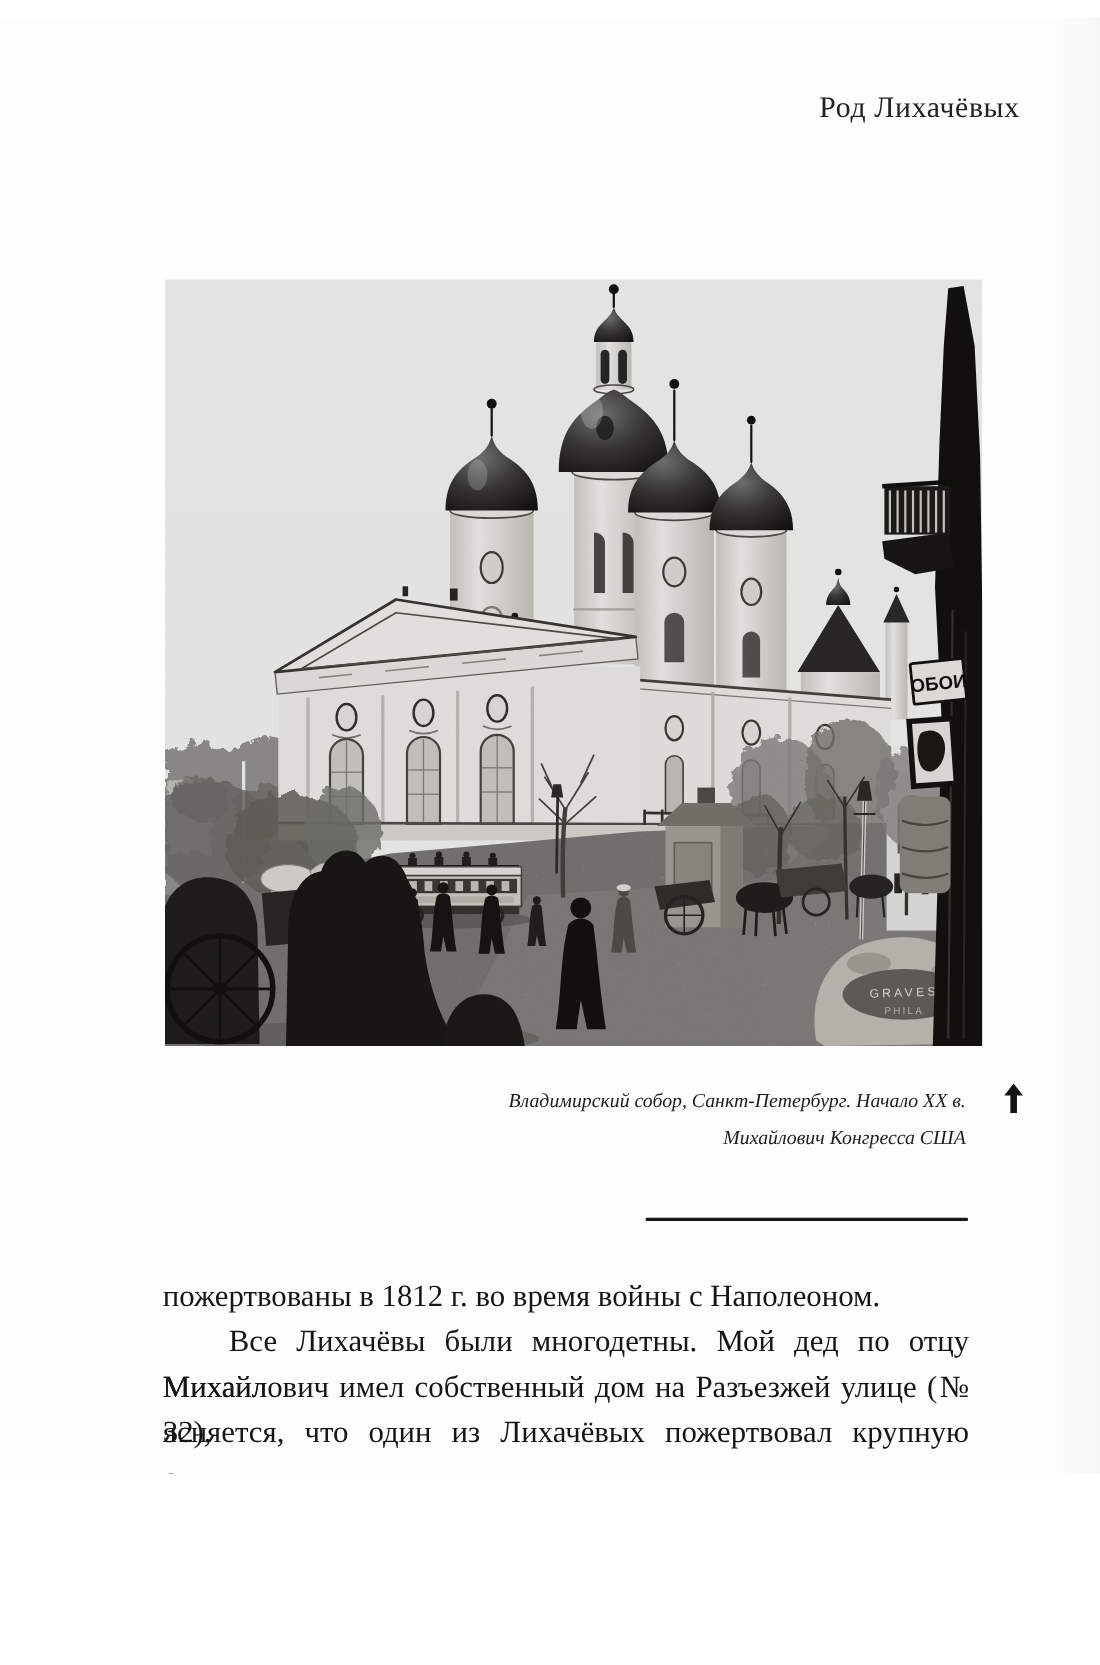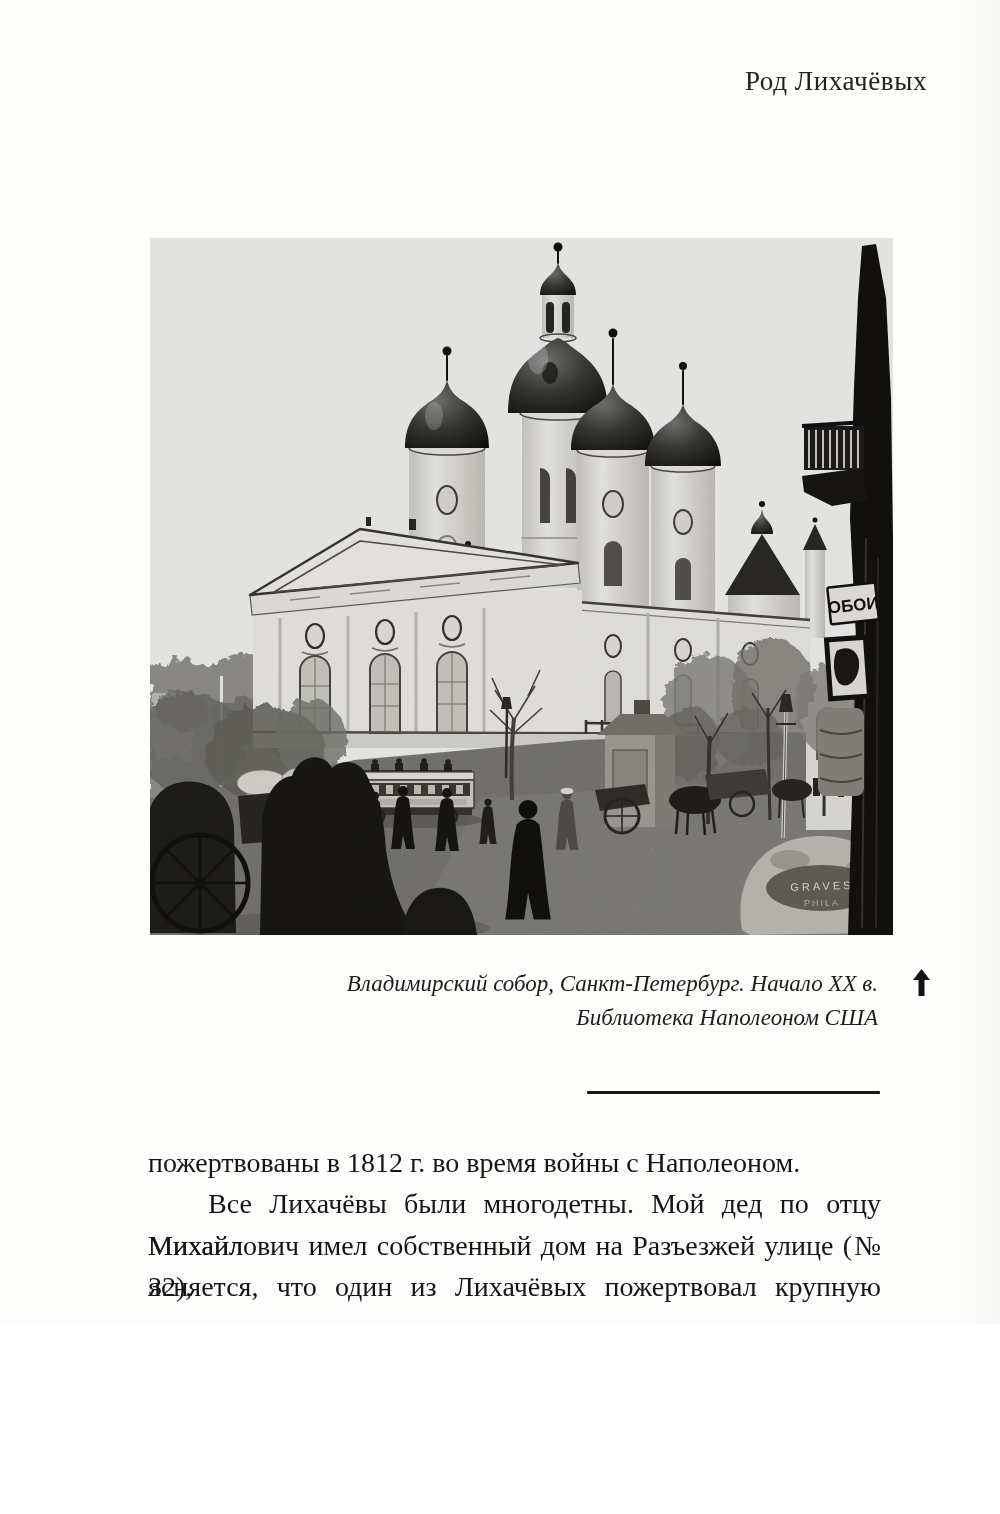--- a/index.html
+++ b/index.html
@@ -1,28 +1,28 @@
 <!DOCTYPE html>
 <html><head>
 <meta charset="utf-8">
 <style>
   html,body{margin:0;padding:0;background:#ffffff;}
   .sheet{
-    position:relative;width:1000px;height:1324px;margin:0 auto;
+    position:relative;width:1000px;height:1324px;margin:16px auto;
     background:linear-gradient(90deg,#fdfdfc 0%, #fdfdfc 96%, #f6f6f4 100%);
     font-family:"Liberation Serif", serif;color:#1b1a18;overflow:hidden;
   }
   .running-header{
     position:absolute;top:66px;right:73px;font-size:27px;letter-spacing:.6px;color:#23221f;
   }
   .photo-wrap{position:absolute;left:150px;top:238px;width:743px;height:697px;}
   .photo-wrap svg{display:block;width:743px;height:697px;}
   .caption{
     position:absolute;top:967px;right:122px;text-align:right;
-    font-style:italic;font-size:23px;line-height:34px;color:#1d1c1a;white-space:nowrap;
+    font-style:italic;font-size:18px;line-height:34px;color:#1d1c1a;white-space:nowrap;
   }
   .cap-arrow{position:absolute;top:969px;right:70px;width:17px;height:27px;}
   .divider{position:absolute;left:587px;top:1091px;width:293px;height:3px;background:#181816;border-radius:1px;}
   .bodytext{position:absolute;left:148px;top:1142px;width:733px;font-size:28px;line-height:41.4px;color:#161514;}
   .line{text-align:justify;text-align-last:justify;height:41.4px;overflow:visible;}
   .line.last{text-align:justify;text-align-last:left;}
   .line.indent{text-indent:60px;}
   .pagenum{position:absolute;top:1408px;right:70px;font-size:38px;color:#1b1a18;}
 </style>
 </head>
@@ -389,21 +389,21 @@
         <rect x="668" y="470" width="46" height="88" rx="8" fill="#8f8c85"></rect>
         <path d="M 670,492 q 22,8 42,0 M 670,516 q 22,8 42,0 M 670,540 q 22,8 42,0" fill="none" stroke="#4f4c45" stroke-width="2"></path>
       </g>
 
       <rect x="0" y="0" width="743" height="697" filter="url(#grain)" opacity="0.10"></rect>
     </svg>
   </figure>
 
   <figcaption class="caption">
     <div>Владимирский собор, Санкт-Петербург. Начало XX в.</div>
-    <div>Библиотека Наполеоном США</div>
+    <div>Михайлович Конгресса США</div>
   </figcaption>
   <svg class="cap-arrow" viewBox="0 0 17 27">
     <path d="M8.5,0 L17,11 L11.5,11 L11.5,27 L5.5,27 L5.5,11 L0,11 Z" fill="#141312"></path>
   </svg>
 
   <div class="divider"></div>
 
   <div class="bodytext">
     <div class="line last">пожертвованы в 1812 г. во время войны с Наполеоном.</div>
     <div class="line indent">Все Лихачёвы были многодетны. Мой дед по отцу Михаил</div>

